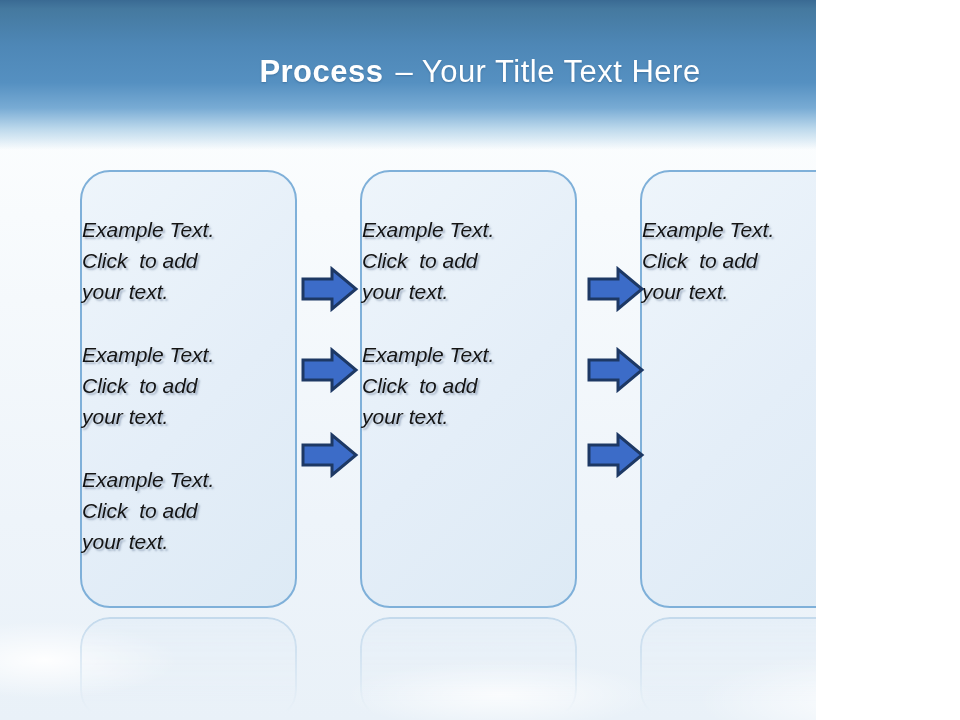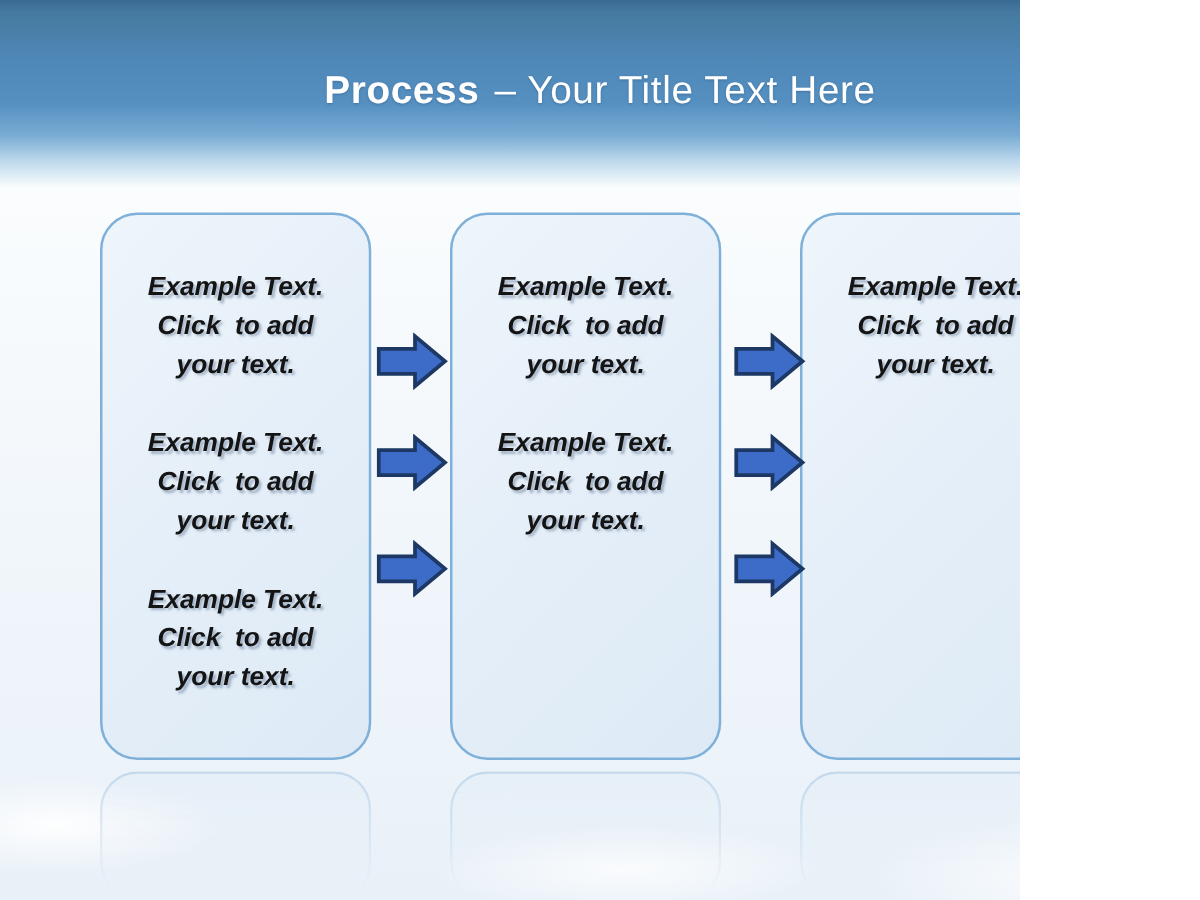--- a/index.html
+++ b/index.html
@@ -66,24 +66,23 @@
     background: linear-gradient(135deg, #eef5fb 0%, #e4eef8 55%, #ddeaf5 100%);
     padding-top: 42px;
   }
   .box-1 { left: 80px; }
   .box-2 { left: 360px; }
   .box-3 { left: 640px; }
 
   .ph {
     font-style: italic;
     font-size: 21px; line-height: 31px;
-    color: #141414; text-align: center;
+    color: #141414; 
     margin: 0 0 32px 0;
     text-shadow: 2px 2px 2px rgba(105,125,155,0.55);
-    font-weight: bold;
   }
   .t-line { display: block; white-space: pre; }
 
   
   .arrow { position: absolute; width: 58px; height: 46px; }
   .ag1 { left: 301px; }
   .ag2 { left: 587px; }
   .ar1 { top: 266px; }
   .ar2 { top: 347px; }
   .ar3 { top: 432px; }

